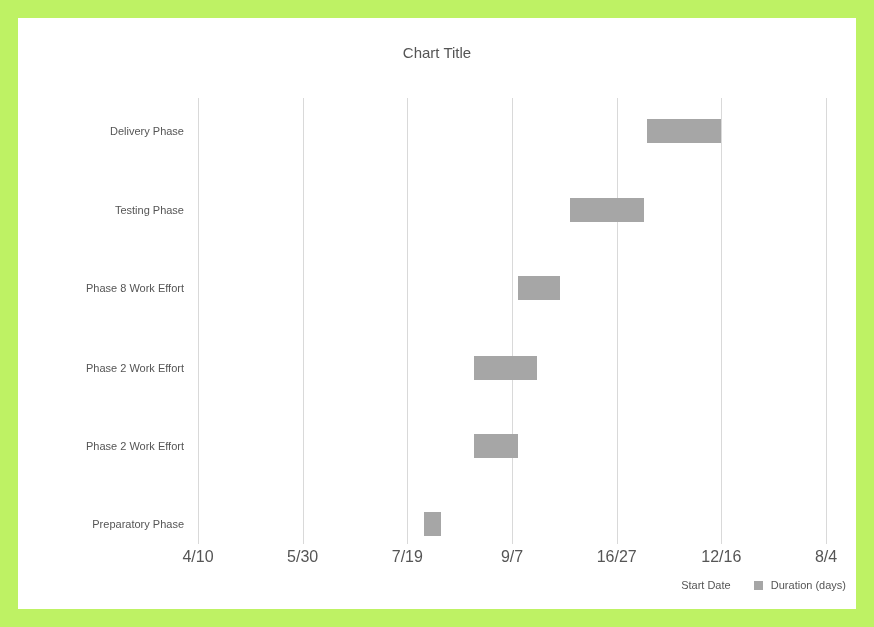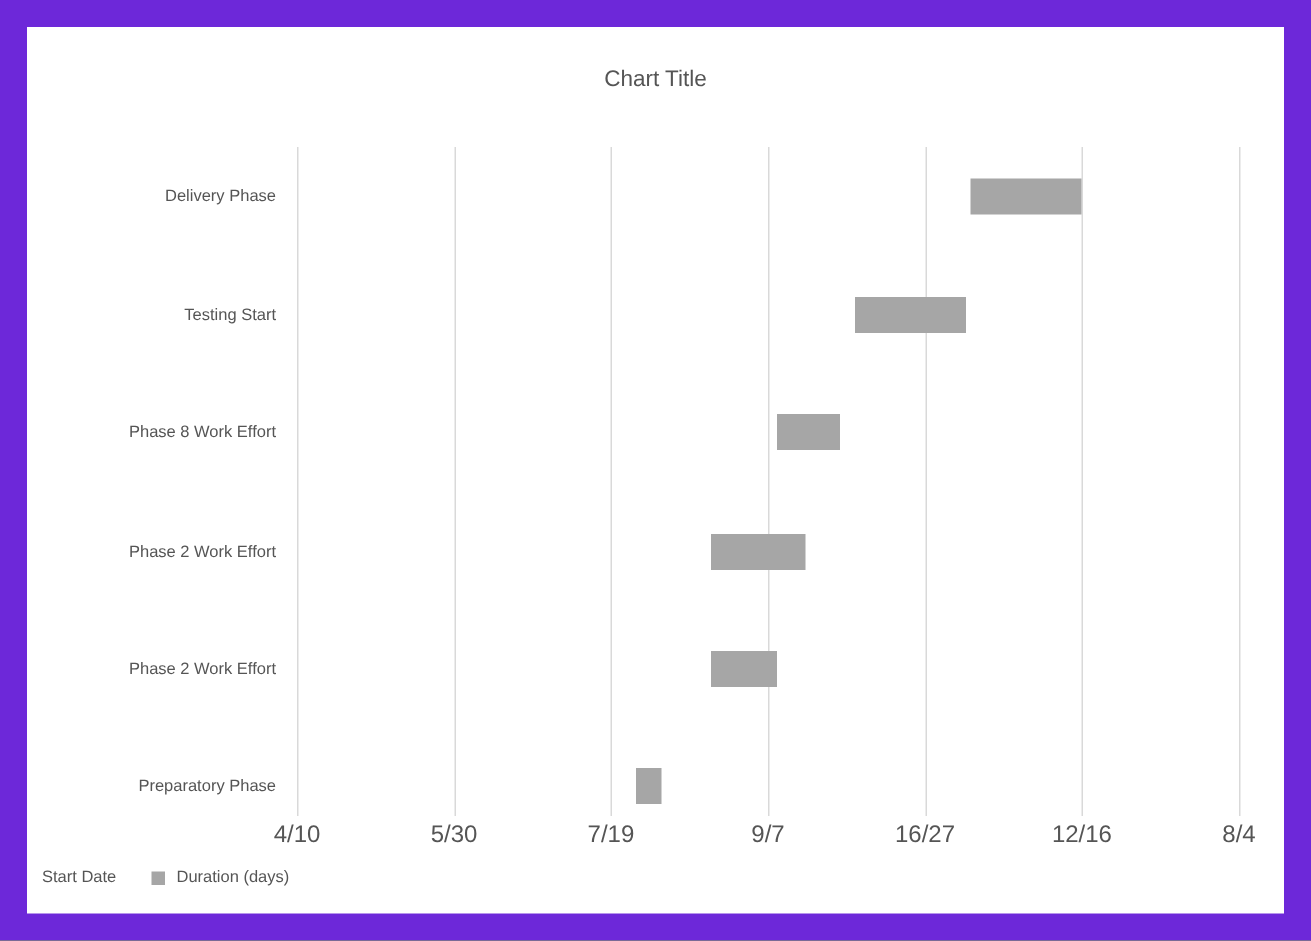--- a/index.html
+++ b/index.html
@@ -1,18 +1,18 @@
 <!DOCTYPE html>
 <html><head>
 <meta charset="utf-8">
 <style>
   html,body{margin:0;padding:0;background:#000;font-family:"Segoe UI",Arial,sans-serif;}
   .frame{
     width:874px;height:627px;box-sizing:border-box;
-    background:#6d28d9;padding:18px;
+    background:#bef264;padding:18px;
   }
   .panel{
     width:100%;height:100%;background:#fff;position:relative;box-sizing:border-box;
   }
   .title{
     position:absolute;top:26px;left:0;right:0;text-align:center;
     font-size:15px;color:#555;
   }
   .plot{
     position:absolute;left:180px;right:30px;top:80px;bottom:65px;
@@ -26,21 +26,21 @@
   }
   .y-tick{
     position:absolute;left:-14px;transform:translate(-100%,-50%);
     font-size:11px;color:#555;white-space:nowrap;text-align:center;
   }
   .bar{
     position:absolute;height:24px;background:#a6a6a6;
     transform:translateY(-50%);
   }
   .legend{
-    position:absolute;left:0;right:0;bottom:18px;text-align:left;
+    position:absolute;left:0;right:0;bottom:18px;text-align:right;
     font-size:11px;color:#555;
   }
   .legend-item{display:inline-block;margin:0 10px;}
   .legend-swatch{
     display:inline-block;width:9px;height:9px;background:#a6a6a6;
     margin-right:5px;vertical-align:middle;
   }
   .legend-text{vertical-align:middle;}
 </style>
 </head>
@@ -63,21 +63,21 @@
 
       <div class="x-tick" style="left:0%">4/10</div>
       <div class="x-tick" style="left:16.67%">5/30</div>
       <div class="x-tick" style="left:33.33%">7/19</div>
       <div class="x-tick" style="left:50%">9/7</div>
       <div class="x-tick" style="left:66.67%">16/27</div>
       <div class="x-tick" style="left:83.33%">12/16</div>
       <div class="x-tick" style="left:100%">8/4</div>
 
       <div class="y-tick" style="top:7.5%">Delivery Phase</div>
-      <div class="y-tick" style="top:25%">Testing Start</div>
+      <div class="y-tick" style="top:25%">Testing Phase</div>
       <div class="y-tick" style="top:42.5%">Phase 8 Work Effort</div>
       <div class="y-tick" style="top:60.5%">Phase 2 Work Effort</div>
       <div class="y-tick" style="top:78%">Phase 2 Work Effort</div>
       <div class="y-tick" style="top:95.5%">Preparatory Phase</div>
 
       <div class="bar" style="top:7.5%; left:71.5%; width:11.8%"></div>
       <div class="bar" style="top:25%;  left:59.3%; width:11.8%"></div>
       <div class="bar" style="top:42.5%;left:51.0%; width:6.7%"></div>
       <div class="bar" style="top:60.5%;left:44.0%; width:10.0%"></div>
       <div class="bar" style="top:78%;  left:44.0%; width:6.9%"></div>

